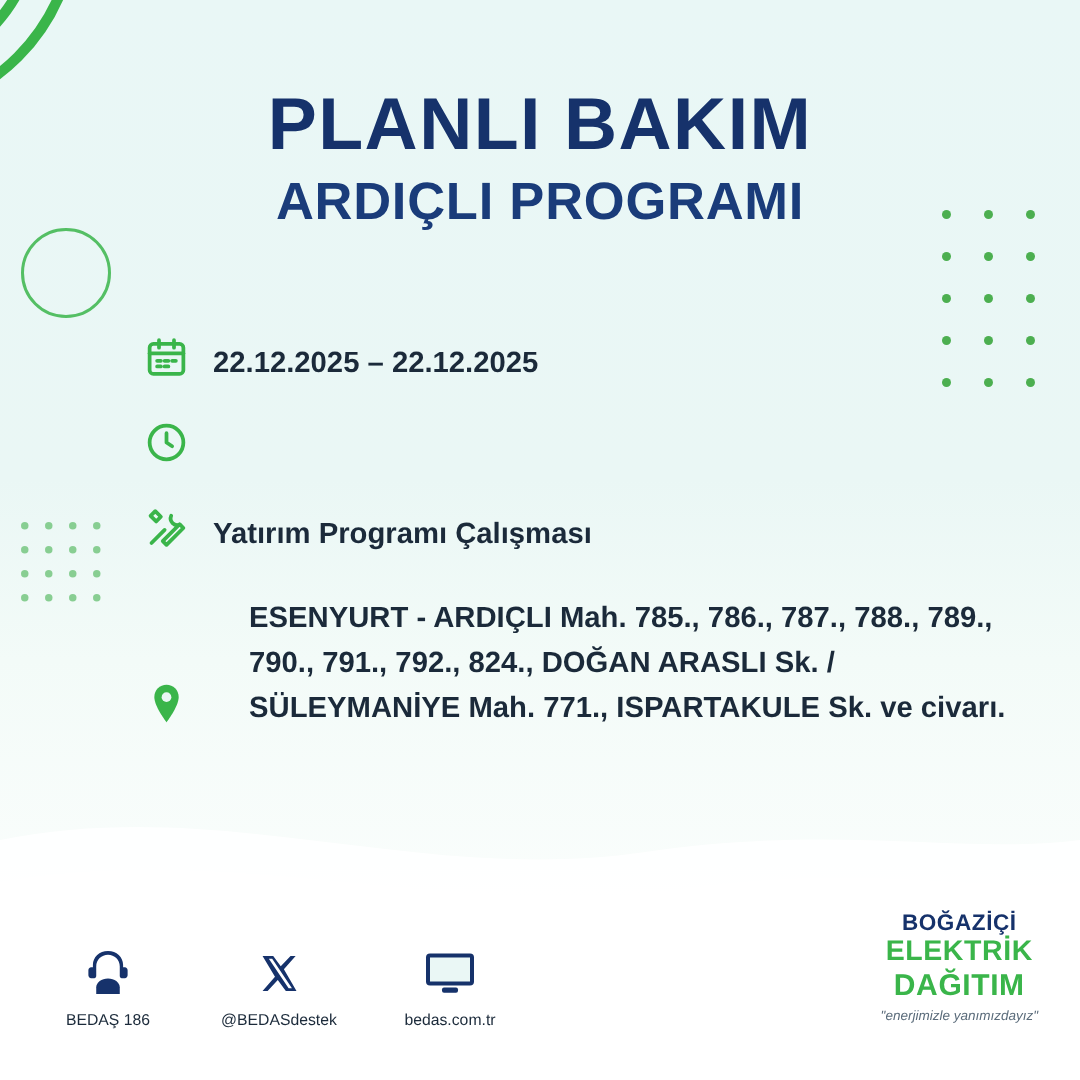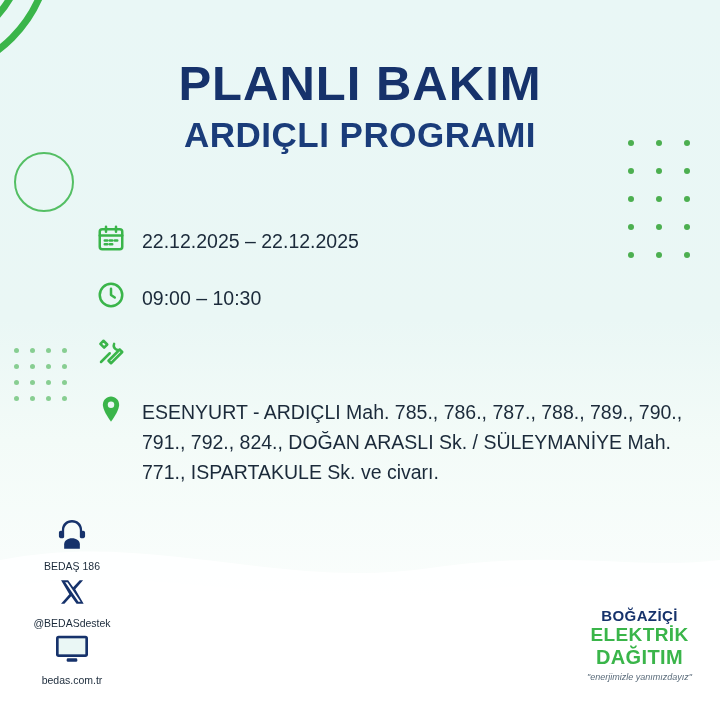--- a/index.html
+++ b/index.html
@@ -103,54 +103,55 @@
 
   
   .info {
     position: absolute;
     top: 222px;
     left: 96px;
     width: 600px;
   }
   .row {
     display: flex;
-    align-items: flex-start;
+    align-items: flex-end;
     margin-bottom: 22px;
+    font-weight: bold;
   }
   .row .ico {
     flex: 0 0 46px;
     height: 34px;
     display: flex;
     align-items: flex-start;
     justify-content: flex-start;
     padding-top: 1px;
   }
   .row .txt {
     font-size: 19.5px;
     color: #1b2a3a;
     line-height: 1.55;
     padding-top: 4px;
   }
-  .row.address .txt { max-width: 560px; }
+  .row.address .txt { max-width: 560px; margin-left: 24px; }
 
   
   .footer {
     position: absolute;
     left: 0;
     bottom: 18px;
     width: 720px;
     height: 80px;
   }
   .social {
     position: absolute;
     left: 32px;
     bottom: 6px;
     display: flex;
     align-items: flex-end;
-    flex-direction: column;
+    gap: 34px;
   }
   .social-item {
     text-align: center;
     width: 80px;
   }
   .social-item .glyph {
     height: 40px;
     display: flex;
     align-items: center;
     justify-content: center;
@@ -274,31 +275,31 @@
       <div class="txt">22.12.2025 – 22.12.2025</div>
     </div>
 
     <div class="row">
       <div class="ico">
         <svg width="30" height="30" viewBox="0 0 24 24" fill="none" stroke="#3ab54a" stroke-width="2" stroke-linecap="round" stroke-linejoin="round" aria-hidden="true">
           <circle cx="12" cy="12" r="9"></circle>
           <path d="M12 7v5l3 2"></path>
         </svg>
       </div>
-      <div class="txt">09:00 – 10:30</div>
     </div>
 
     <div class="row">
       <div class="ico">
         <svg width="30" height="30" viewBox="0 0 24 24" fill="none" stroke="#3ab54a" stroke-width="2" stroke-linecap="round" stroke-linejoin="round" aria-hidden="true">
           <path d="M14.5 5.5a3.5 3.5 0 0 0 4.6 4.6L21 12l-9 9-2-2 9-9"></path>
           <path d="M6 3l3 3-2.5 2.5L3.5 5.5z"></path>
           <path d="M4 20l7-7"></path>
         </svg>
       </div>
+      <div class="txt">Yatırım Programı Çalışması</div>
     </div>
 
     <div class="row address">
       <div class="ico">
         <svg width="30" height="30" viewBox="0 0 24 24" fill="#3ab54a" aria-hidden="true">
           <path d="M12 2c-3.6 0-6.5 2.9-6.5 6.5C5.5 13.6 12 22 12 22s6.5-8.4 6.5-13.5C18.5 4.9 15.6 2 12 2z"></path>
           <circle cx="12" cy="8.6" r="2.6" fill="#eaf7f5"></circle>
         </svg>
       </div>
       <div class="txt">ESENYURT - ARDIÇLI Mah. 785., 786., 787., 788., 789., 790., 791., 792., 824., DOĞAN ARASLI Sk. / SÜLEYMANİYE Mah. 771., ISPARTAKULE Sk. ve civarı.</div>

